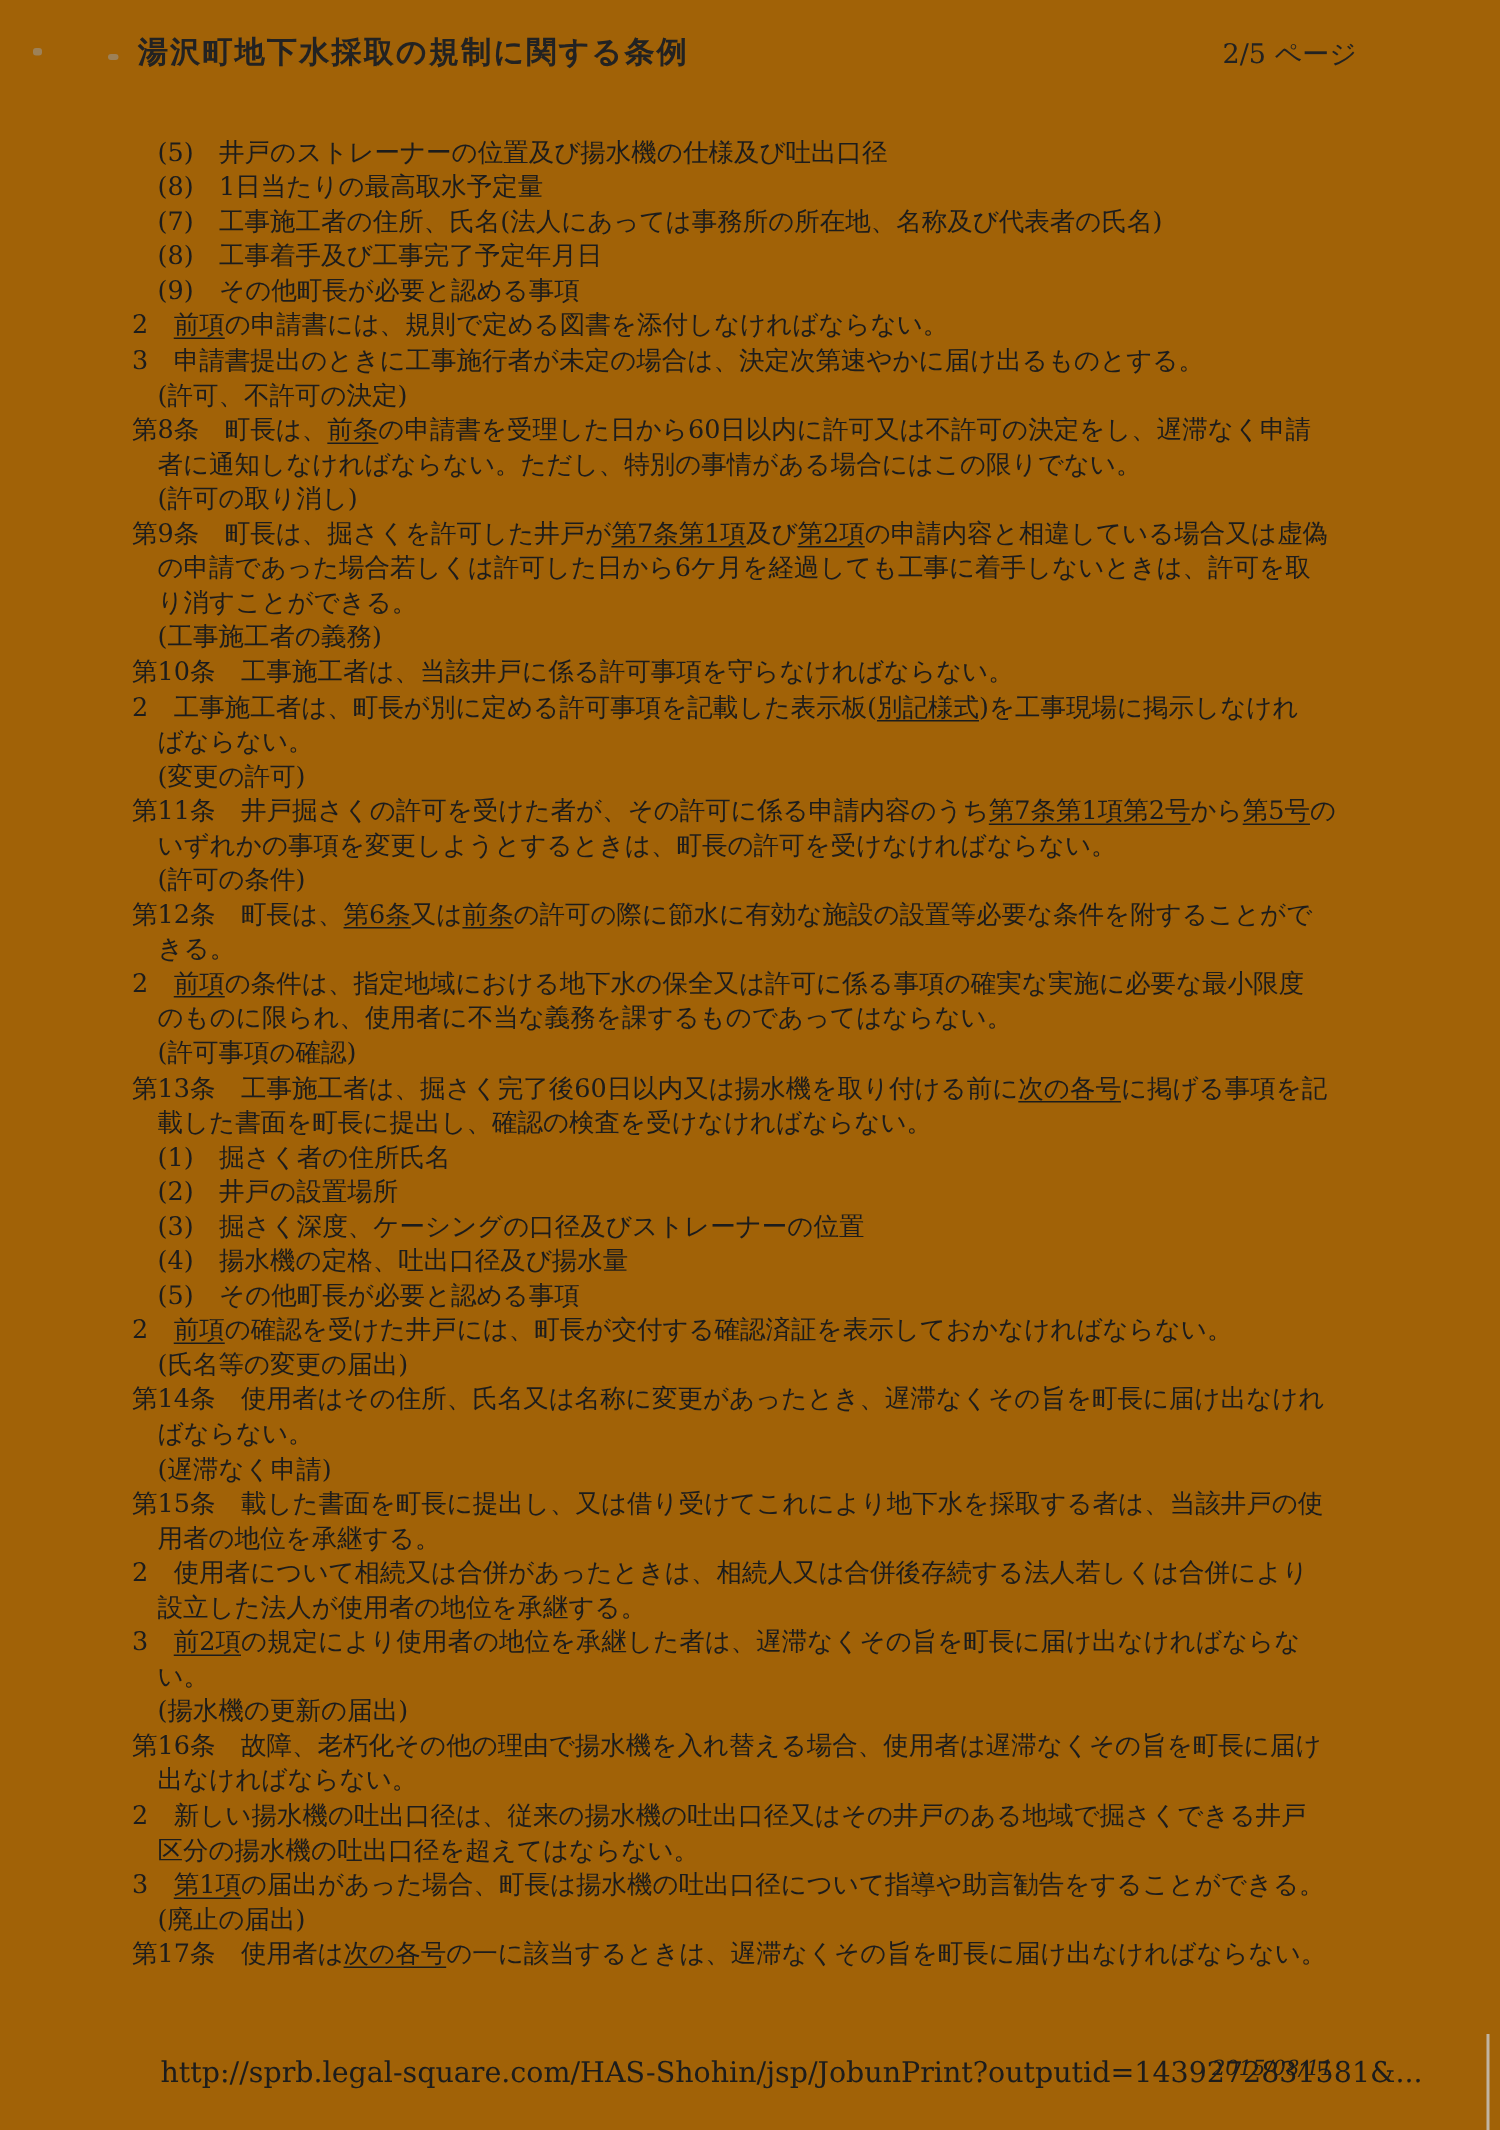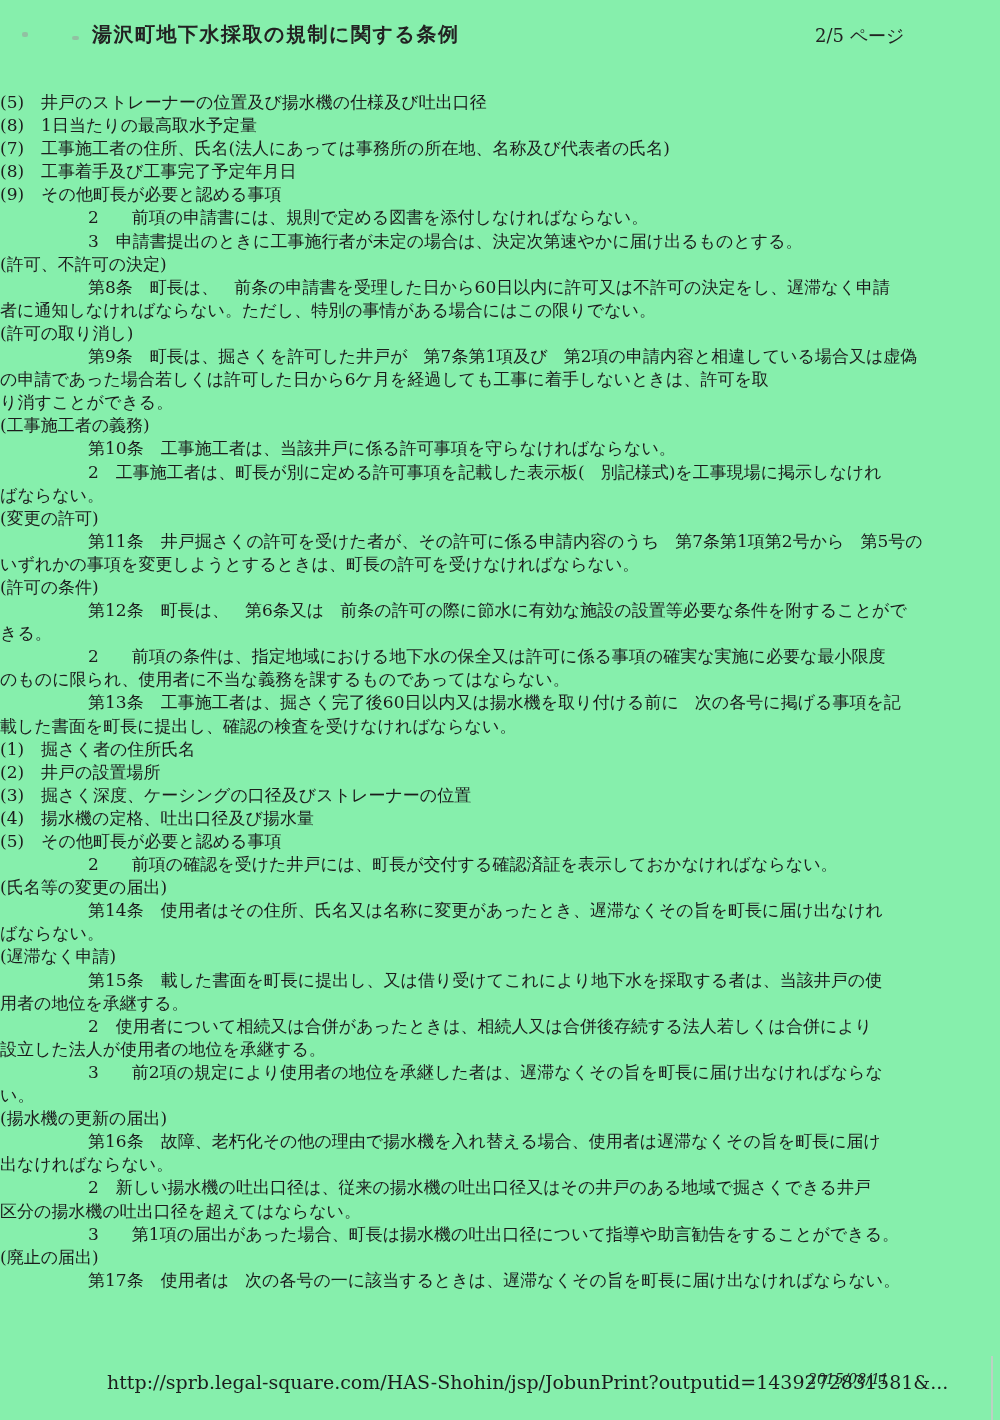--- a/index.html
+++ b/index.html
@@ -1,20 +1,20 @@
 <!DOCTYPE html>
 <html lang="ja"><head>
 <meta charset="utf-8">
 <style>
   html,body { margin:0; padding:0; background:#e8e8e8; }
   .page {
     position:relative;
     width:1000px; height:1420px;
     margin:0 auto;
-    background:#86efac;
+    background:#a16207;
     overflow:hidden;
     font-family:"DejaVu Serif","Liberation Serif",serif;
     color:#1c1c1c;
   }
   
   .hdr-title {
     position:absolute; left:92px; top:21px;
     font-family:"DejaVu Sans","Liberation Sans",sans-serif;
     font-size:20px; font-weight:600; letter-spacing:1.5px; color:#222;
     white-space:nowrap;
@@ -28,25 +28,25 @@
   .art1 { left:22px; top:32px; width:6px; height:5px; }
   .art2 { left:72px; top:36px; width:7px; height:4px; }
   .art3 { left:991px; top:1356px; width:2px; height:64px; background:#c9c9c9; opacity:.8; border-radius:0; }
   
   .doc {
     position:absolute; left:0; top:91px; width:1000px;
     font-size:17px; line-height:23.1px;
   }
   .line { white-space:nowrap; }
   .line.a { padding-left:88px; }   
-  .line.b { }  
+  .line.b { padding-left:105px; }  
   .u {
+    text-decoration:underline;
     text-decoration-thickness:1px;
     text-underline-offset:3px;
-    margin-left:16px;
   }
   
   .ftr-url {
     position:absolute; left:92px; top:1371px;
     font-size:19px; color:#1c1c1c; white-space:nowrap;margin-left:15px;
   }
   .ftr-date {
     position:absolute; left:808px; top:1371px;
     font-size:14px; color:#1c1c1c; white-space:nowrap;font-style:italic;
   }
@@ -82,20 +82,21 @@
       <div class="line a"><span>2　工事施工者は、町長が別に定める許可事項を記載した表示板(</span><span class="u">別記様式</span><span>)を工事現場に掲示しなけれ</span></div>
       <div class="line b"><span>ばならない。</span></div>
       <div class="line b"><span>(変更の許可)</span></div>
       <div class="line a"><span>第11条　井戸掘さくの許可を受けた者が、その許可に係る申請内容のうち</span><span class="u">第7条第1項第2号</span><span>から</span><span class="u">第5号</span><span>の</span></div>
       <div class="line b"><span>いずれかの事項を変更しようとするときは、町長の許可を受けなければならない。</span></div>
       <div class="line b"><span>(許可の条件)</span></div>
       <div class="line a"><span>第12条　町長は、</span><span class="u">第6条</span><span>又は</span><span class="u">前条</span><span>の許可の際に節水に有効な施設の設置等必要な条件を附することがで</span></div>
       <div class="line b"><span>きる。</span></div>
       <div class="line a"><span>2　</span><span class="u">前項</span><span>の条件は、指定地域における地下水の保全又は許可に係る事項の確実な実施に必要な最小限度</span></div>
       <div class="line b"><span>のものに限られ、使用者に不当な義務を課するものであってはならない。</span></div>
+      <div class="line b"><span>(許可事項の確認)</span></div>
       <div class="line a"><span>第13条　工事施工者は、掘さく完了後60日以内又は揚水機を取り付ける前に</span><span class="u">次の各号</span><span>に掲げる事項を記</span></div>
       <div class="line b"><span>載した書面を町長に提出し、確認の検査を受けなければならない。</span></div>
       <div class="line b"><span>(1)　掘さく者の住所氏名</span></div>
       <div class="line b"><span>(2)　井戸の設置場所</span></div>
       <div class="line b"><span>(3)　掘さく深度、ケーシングの口径及びストレーナーの位置</span></div>
       <div class="line b"><span>(4)　揚水機の定格、吐出口径及び揚水量</span></div>
       <div class="line b"><span>(5)　その他町長が必要と認める事項</span></div>
       <div class="line a"><span>2　</span><span class="u">前項</span><span>の確認を受けた井戸には、町長が交付する確認済証を表示しておかなければならない。</span></div>
       <div class="line b"><span>(氏名等の変更の届出)</span></div>
       <div class="line a"><span>第14条　使用者はその住所、氏名又は名称に変更があったとき、遅滞なくその旨を町長に届け出なけれ</span></div>

